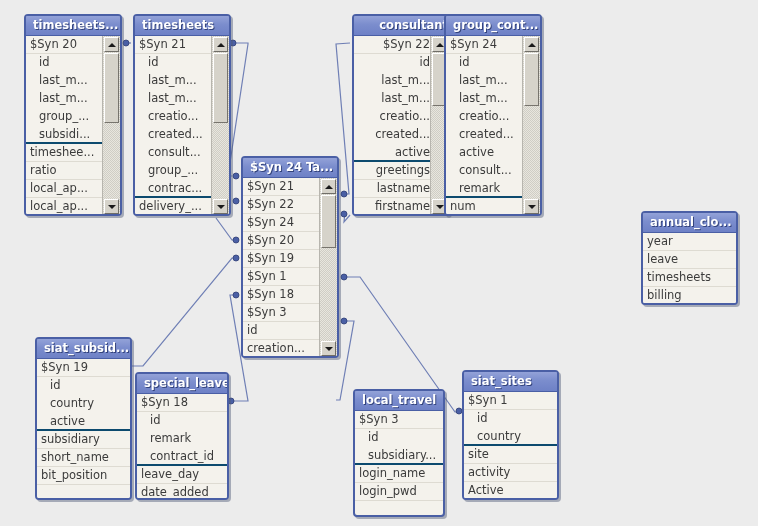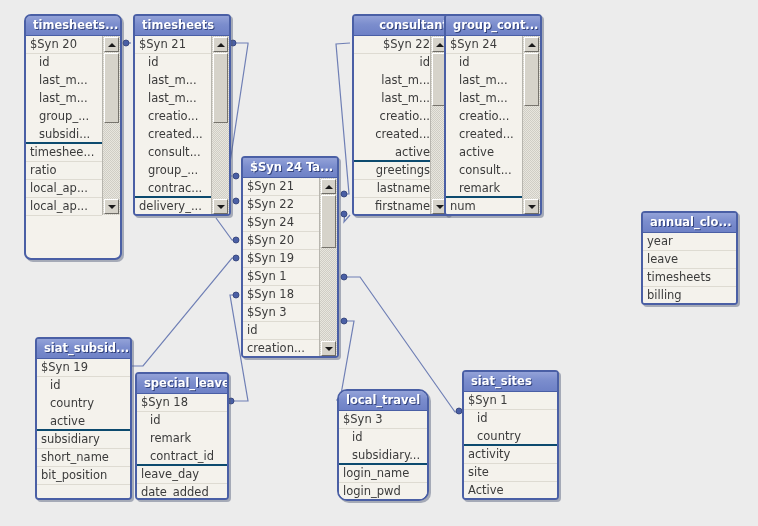--- a/index.html
+++ b/index.html
@@ -161,21 +161,21 @@
       <circle cx="236" cy="258" r="3" fill="#4a5fa5" stroke="#2e3e73" stroke-width="0.8"></circle>
       <circle cx="344" cy="277" r="3" fill="#4a5fa5" stroke="#2e3e73" stroke-width="0.8"></circle>
       <circle cx="122" cy="366" r="3" fill="#4a5fa5" stroke="#2e3e73" stroke-width="0.8"></circle>
       <circle cx="344" cy="321" r="3" fill="#4a5fa5" stroke="#2e3e73" stroke-width="0.8"></circle>
       <circle cx="236" cy="295" r="3" fill="#4a5fa5" stroke="#2e3e73" stroke-width="0.8"></circle>
       <circle cx="231" cy="401" r="3" fill="#4a5fa5" stroke="#2e3e73" stroke-width="0.8"></circle>
       <circle cx="459" cy="411" r="3" fill="#4a5fa5" stroke="#2e3e73" stroke-width="0.8"></circle>
     </svg>
 
   <div id="entities">
-      <div class="entity" style="left: 24px; top: 14px; width: 98px; height: 246px; border-radius: 7px;">
+      <div class="entity" style="left: 24px; top: 14px; width: 98px; height: 202px;">
         <div class="ent-header">timesheets...</div>
         <div class="ent-body" style="height: 179px;">
           <div class="rowlist" style="right: 18px;">
             <div class="erow">$Syn 20</div>
             <div class="erow inherited">id</div>
             <div class="erow inherited">last_m...</div>
             <div class="erow inherited">last_m...</div>
             <div class="erow inherited">group_...</div>
             <div class="erow inherited lastinherit">subsidi...</div>
             <div class="erow">timeshee...</div>
@@ -318,41 +318,41 @@
           <div class="rowlist" style="right: 0px;">
             <div class="erow">$Syn 18</div>
             <div class="erow inherited">id</div>
             <div class="erow inherited">remark</div>
             <div class="erow inherited lastinherit">contract_id</div>
             <div class="erow">leave_day</div>
             <div class="erow">date_added</div>
           </div>
         </div>
       </div>
-      <div class="entity" style="left: 337px; top: 389px; width: 92px; height: 112px; border-radius: 10px;">
+      <div class="entity" style="left: 353px; top: 389px; width: 92px; height: 128px;">
         <div class="ent-header">local_travel</div>
         <div class="ent-body" style="height: 89px;">
           <div class="rowlist" style="right: 0px;">
             <div class="erow">$Syn 3</div>
             <div class="erow inherited">id</div>
             <div class="erow inherited lastinherit">subsidiary...</div>
             <div class="erow">login_name</div>
             <div class="erow">login_pwd</div>
           </div>
         </div>
       </div>
       <div class="entity" style="left: 462px; top: 370px; width: 97px; height: 130px;">
         <div class="ent-header">siat_sites</div>
         <div class="ent-body" style="height: 107px;">
           <div class="rowlist" style="right: 0px;">
             <div class="erow">$Syn 1</div>
             <div class="erow inherited">id</div>
             <div class="erow inherited lastinherit">country</div>
+            <div class="erow">site</div>
             <div class="erow">activity</div>
-            <div class="erow">site</div>
             <div class="erow">Active</div>
           </div>
         </div>
       </div>
       <div class="entity" style="left: 641px; top: 211px; width: 97px; height: 94px;">
         <div class="ent-header">annual_clo...</div>
         <div class="ent-body" style="height: 71px;">
           <div class="rowlist" style="right: 0px;">
             <div class="erow">year</div>
             <div class="erow">leave</div>

